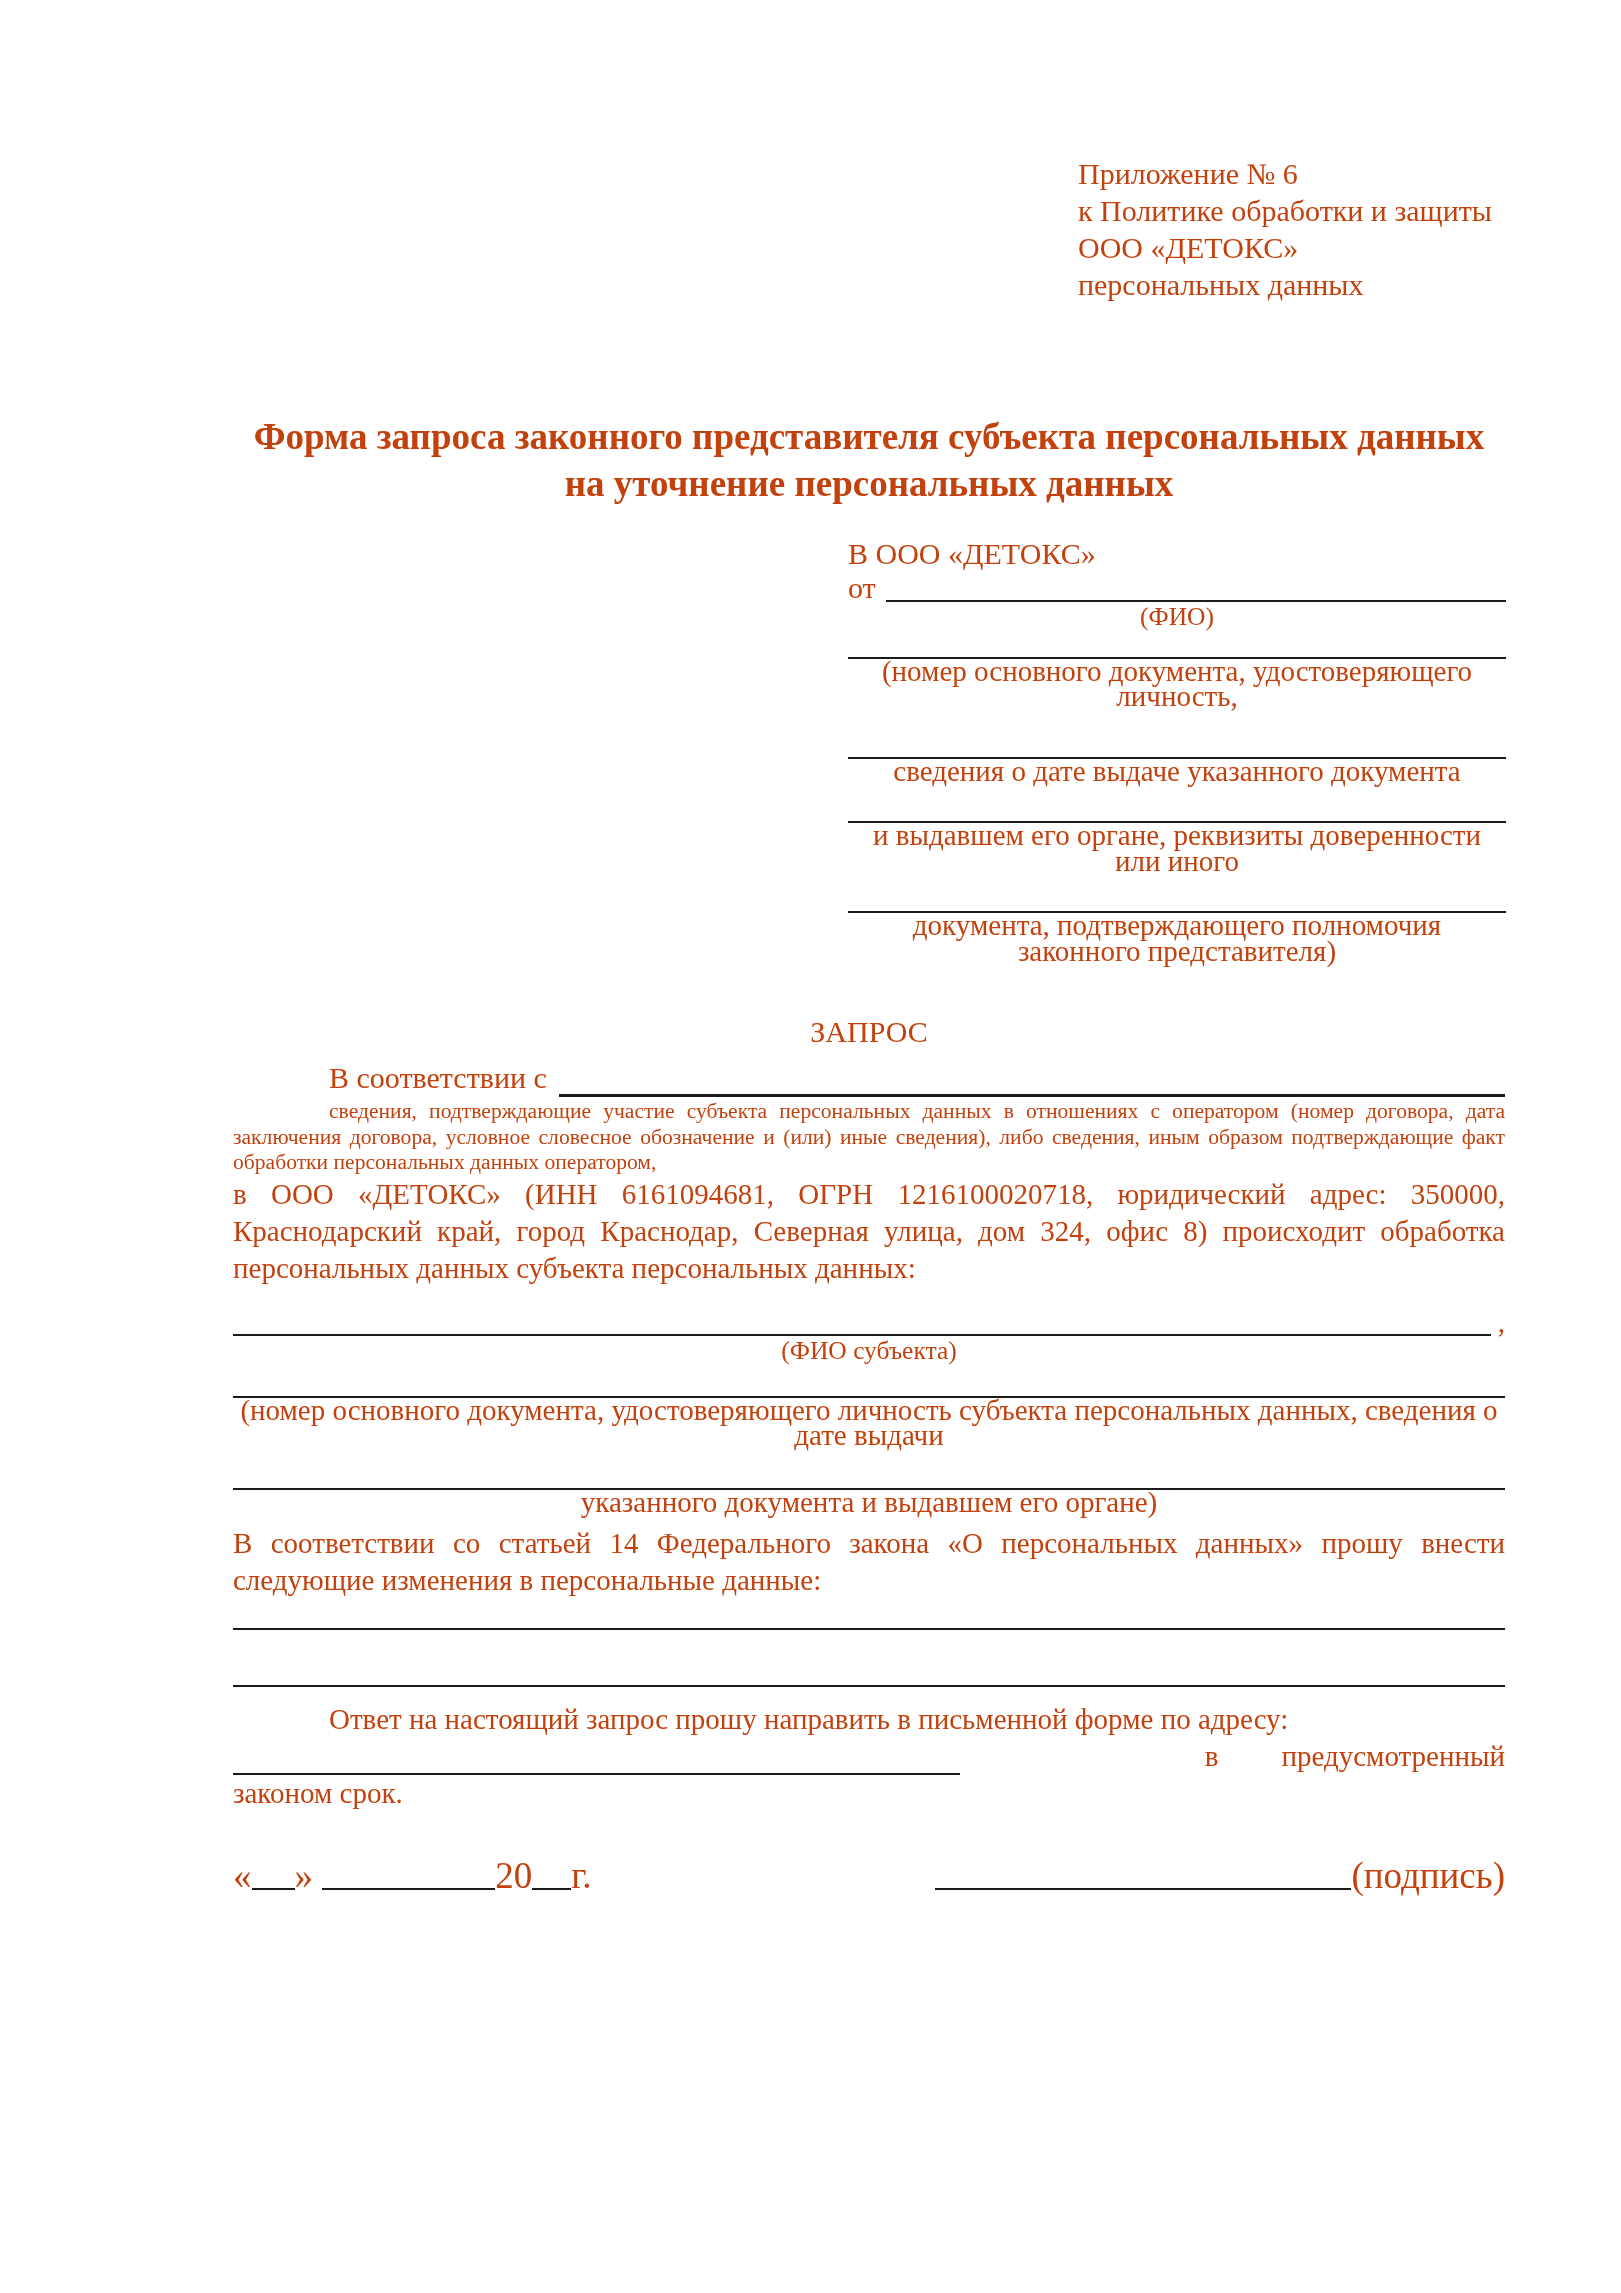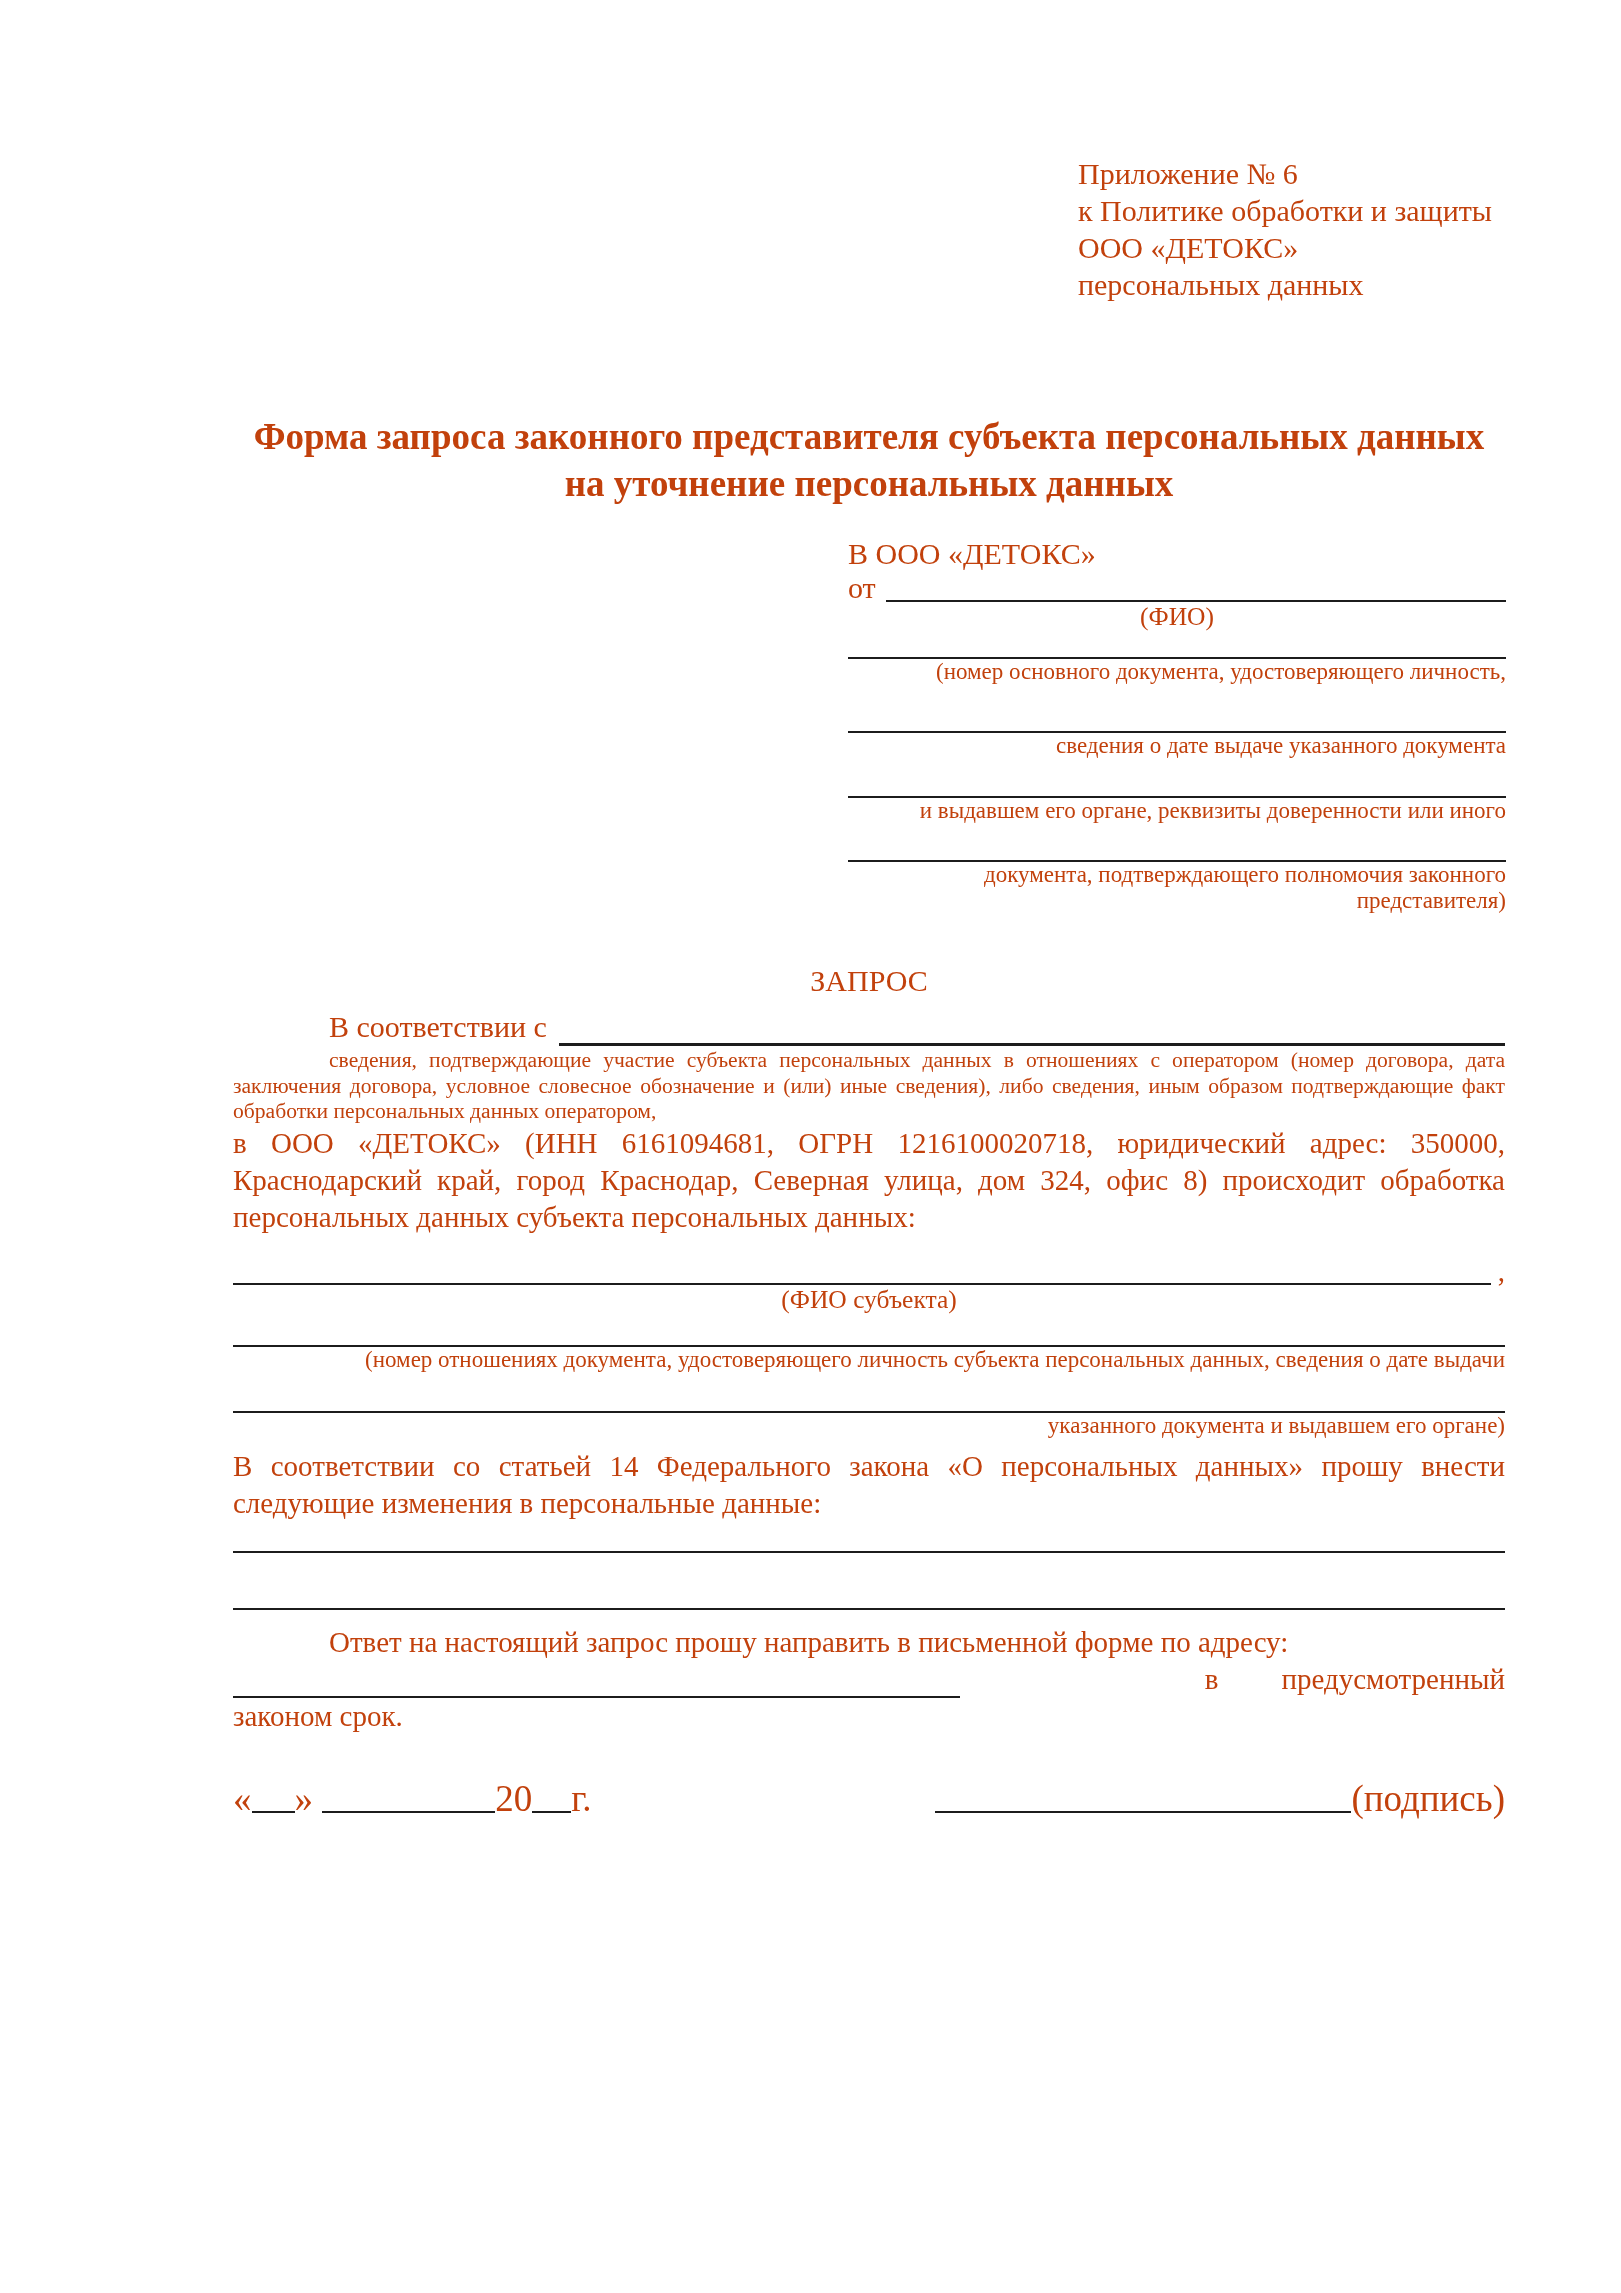--- a/index.html
+++ b/index.html
@@ -17,21 +17,21 @@
   
   .hdr{width:fit-content;margin-left:845px;font-size:30px;line-height:37px;white-space:nowrap;}
   
   .title{margin-top:110px;text-align:center;font-weight:bold;font-size:37px;line-height:47px;}
   
   .rcol{margin-left:615px;width:658px;margin-top:27.4px;font-size:30px;}
   .to-line{line-height:39px;}
   .from-row{display:flex;align-items:flex-end;line-height:29px;height:29px;}
   .from-row .fill{flex:1;margin-left:9.8px;border-bottom:2.9px solid #1c1c1c;height:25.5px;}
   .cap{ text-align:center;font-size:25.5px;line-height:29px;}
-  .cap-sm{text-align:right;font-size:23px;line-height:25.5px;}
+  .cap-sm{text-align:center;font-size:29px;line-height:25.5px;}
   .blank{border-bottom:2.9px solid #1c1c1c;}
   .b26{height:25.5px;} .b48{height:47px;} .b38{height:37px;} .b32{height:31px;} .b40{height:39px;}
   .b30{height:29px;} .b56{height:55px;}
   
   .zapros{margin-top:49px;text-align:center;font-size:30px;line-height:37px;}
   .intro-row{display:flex;align-items:flex-end;margin-top:7.8px;padding-left:96px;font-size:30px;line-height:39px;height:39px;justify-content:space-between;}
   .intro-row .fill{flex:1;margin-left:11.8px;border-bottom:3.9px solid #1c1c1c;height:33px;}
   .footnote{margin-top:2px;font-size:21.6px;line-height:25.5px;text-align:justify;text-indent:96px;}
   .par{font-size:29px;line-height:37px;text-align:justify;}
   .fio-row{display:flex;align-items:flex-end;margin-top:23.5px;height:25.5px;font-size:29px;line-height:25.5px;}
@@ -95,21 +95,21 @@
 
   <div class="par">в ООО «ДЕТОКС» (ИНН 6161094681, ОГРН 1216100020718, юридический адрес: 350000, Краснодарский край, город Краснодар, Северная улица, дом 324, офис 8) происходит обработка персональных данных субъекта персональных данных:</div>
 
   <div class="fio-row">
     <span class="fill"></span>
     <span class="comma">,</span>
   </div>
   <div class="cap">(ФИО субъекта)</div>
 
   <div class="blank b32"></div>
-  <div class="cap-sm">(номер отношениях документа, удостоверяющего личность субъекта персональных данных, сведения о дате выдачи</div>
+  <div class="cap-sm">(номер основного документа, удостоверяющего личность субъекта персональных данных, сведения о дате выдачи</div>
 
   <div class="blank b40"></div>
   <div class="cap-sm">указанного документа и выдавшем его органе)</div>
 
   <div class="par law">В соответствии со статьей 14 Федерального закона «О персональных данных» прошу внести следующие изменения в персональные данные:</div>
 
   <div class="blank b30"></div>
   <div class="blank b56"></div>
 
   <div class="par answer">Ответ на настоящий запрос прошу направить в письменной форме по адресу:</div>

